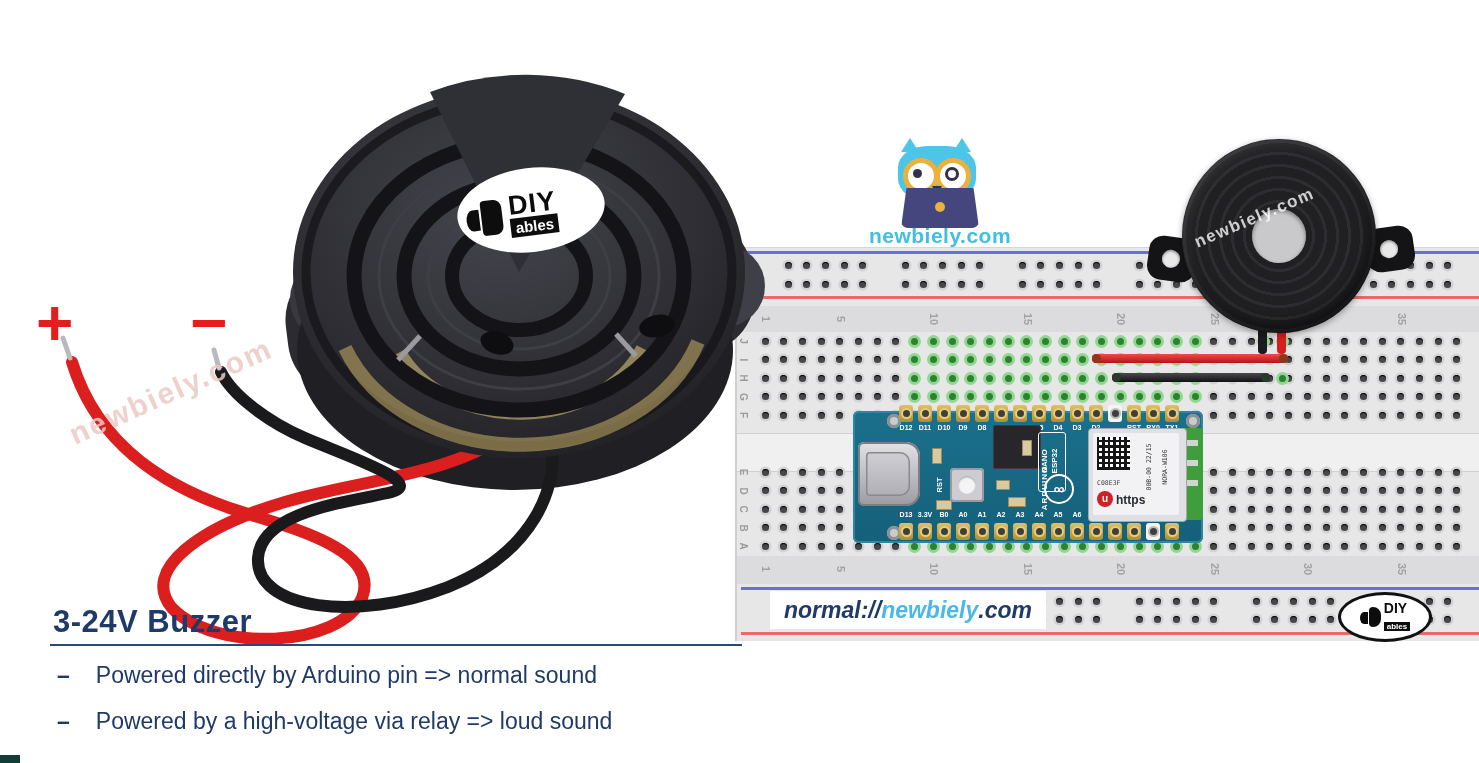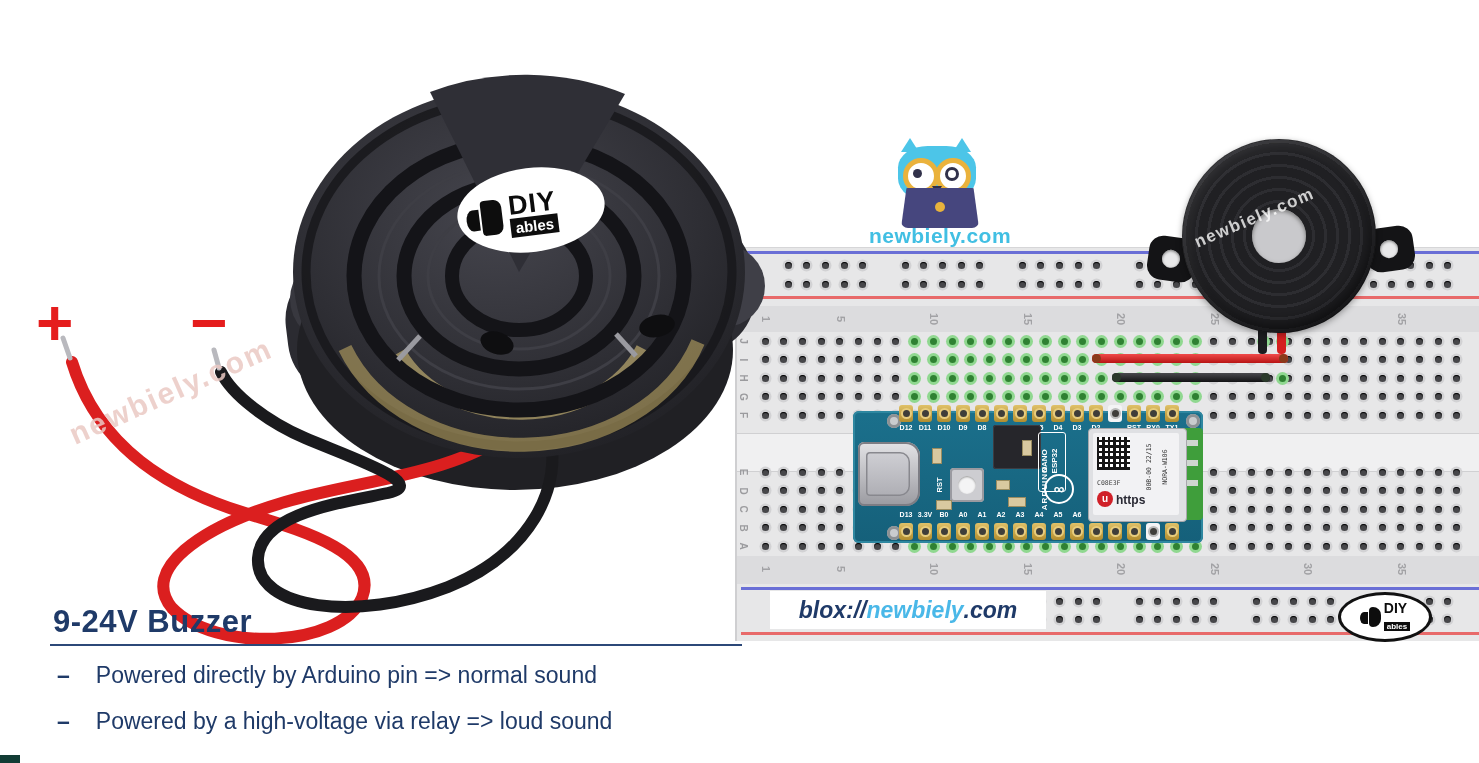--- a/index.html
+++ b/index.html
@@ -845,36 +845,36 @@
     <div>
       <div style="font-weight:bold;font-size:27px;color:#0c0c0c;letter-spacing:1px;line-height:26px;">DIY</div>
       <div class="ables" style="font-size:15px;padding:1px 5px;display:inline-block;">ables</div>
     </div>
   </div>
 
   <div class="a" id="plus">+</div>
   <div class="a" id="minus">−</div>
 
   <div class="a" id="url-box">
-    <span class="navy">blox://</span>
+    <span class="navy">normal://</span>
       <span style="color:#4ab8e8;">newbiely</span>
       <span class="navy">.com</span>
   </div>
   <div class="a" style="left:1338px;top:592px;width:88px;height:44px;background:#fff;border:3px solid #111;border-radius:50%;display:flex;align-items:center;justify-content:center;gap:4px;">
     <div class="diy-glyph" style="width:20px;height:24px;">
       <span class="g1" style="left:0;top:7px;width:8px;height:12px;"></span>
       <span class="g2" style="left:9px;top:2px;width:12px;height:20px;"></span>
     </div>
     <div>
       <div style="font-weight:bold;font-size:14px;color:#0c0c0c;line-height:13px;">DIY</div>
       <div class="ables" style="font-size:8px;padding:0 3px;display:inline-block;">ables</div>
     </div>
   </div>
 
-  <div class="a navy" id="title">9-24V Buzzer</div>
+  <div class="a navy" id="title">3-24V Buzzer</div>
   <div class="a" id="title-rule"></div>
   <div class="bullet navy" style="top:662px;">
     <span class="dash">–</span>
     <span>Powered directly by Arduino pin =&gt; normal sound</span>
   </div>
   <div class="bullet navy" style="top:708px;">
     <span class="dash">–</span>
     <span>Powered by a high-voltage via relay =&gt; loud sound</span>
   </div>
   <div class="a" style="left:0;top:755px;width:20px;height:8px;background:#123c35;"></div>

